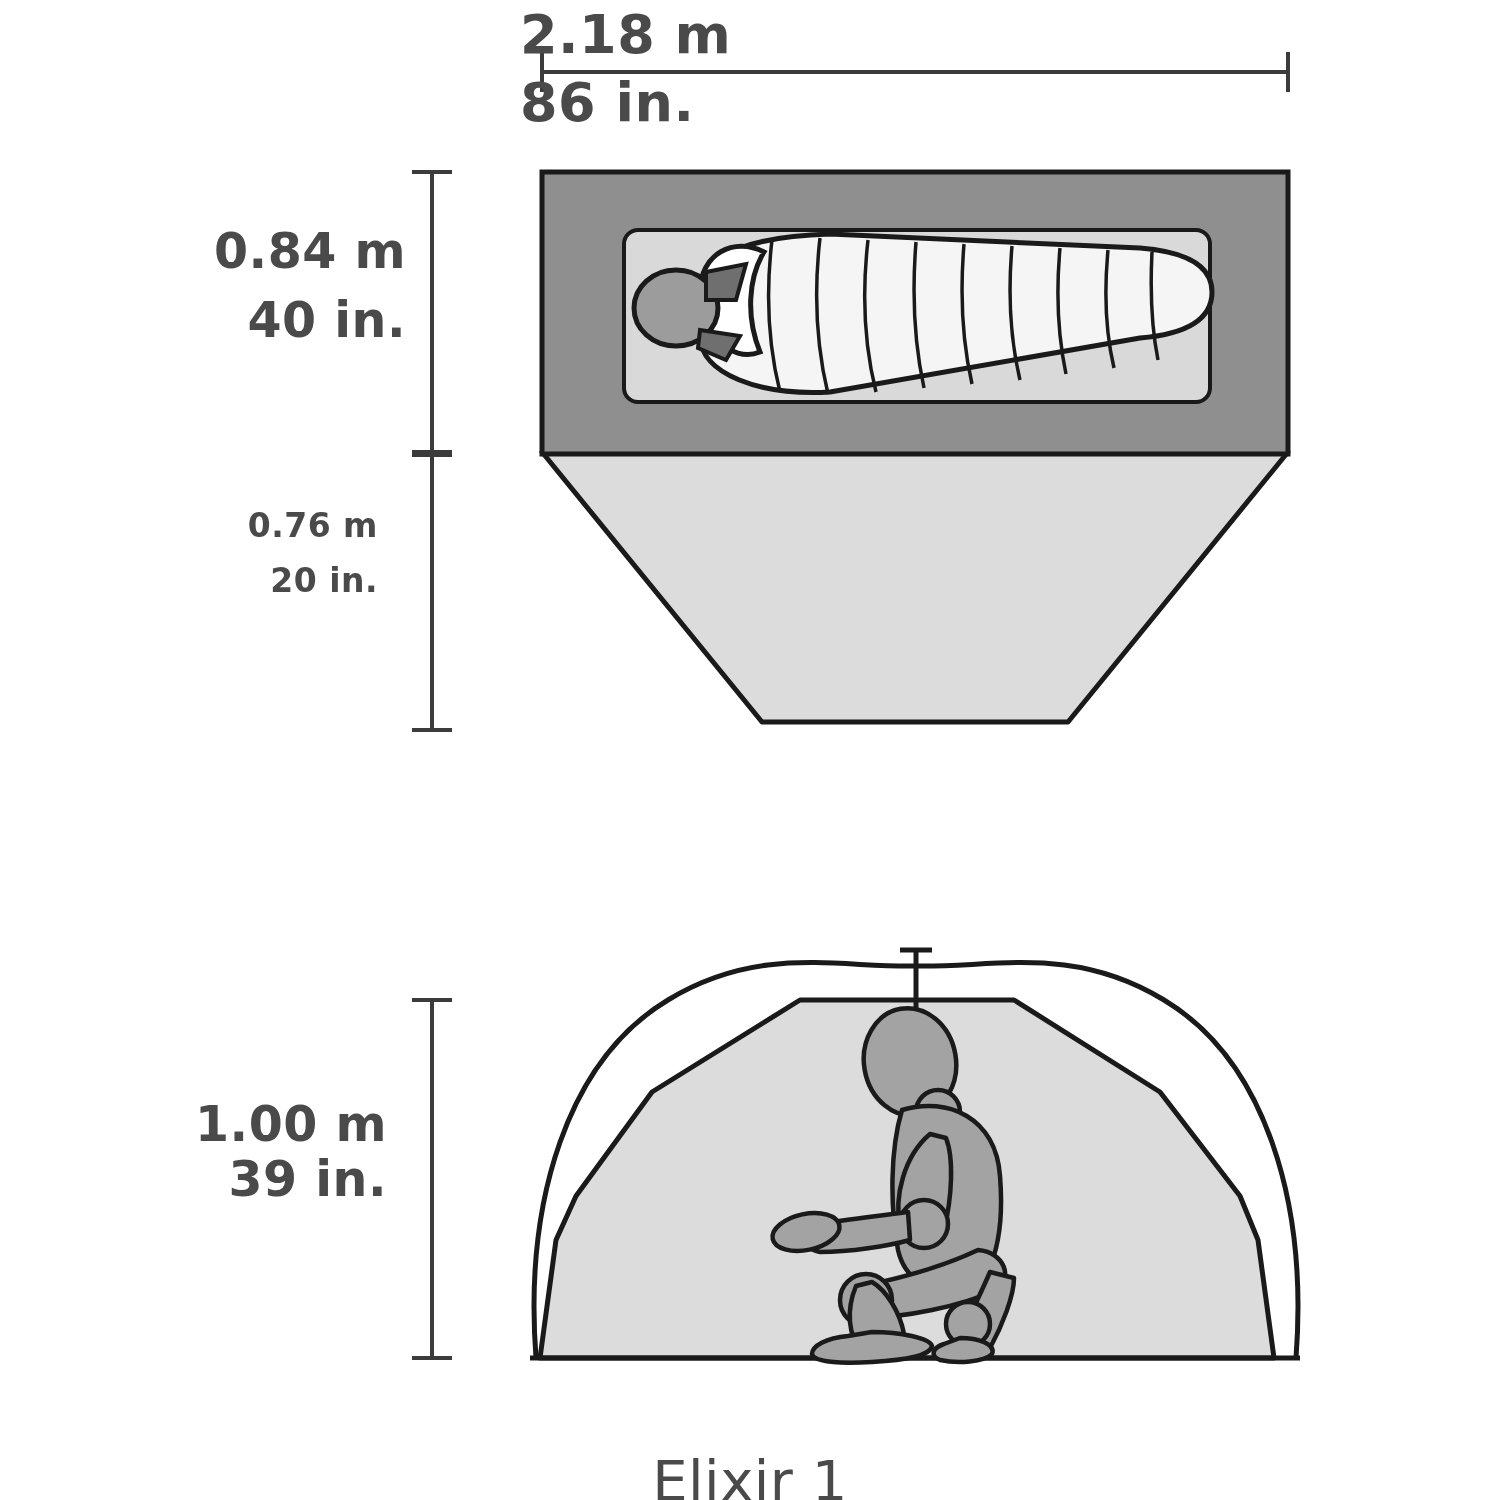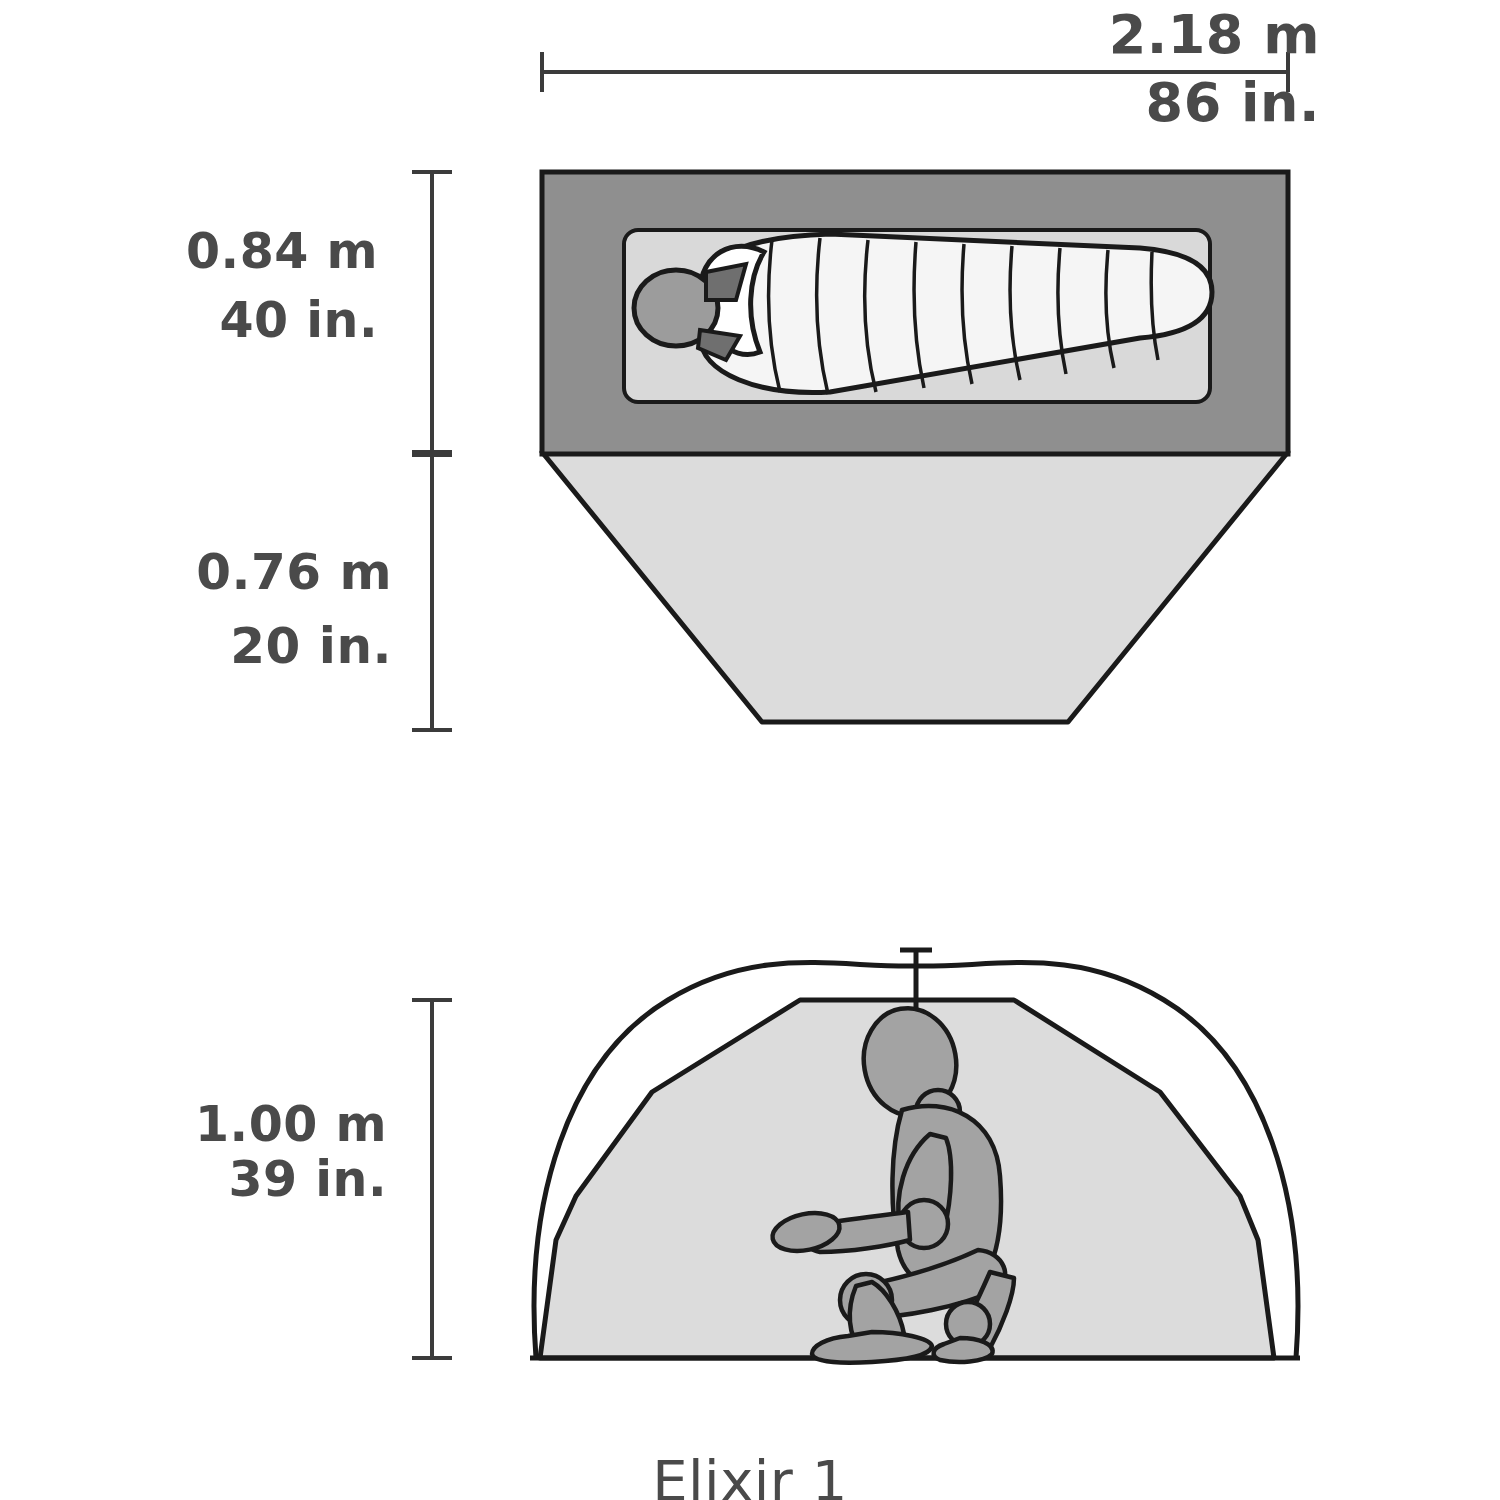--- a/index.html
+++ b/index.html
@@ -22,48 +22,47 @@
   .dim-label {
     position: absolute;
     text-align: right;
     font-weight: bold;
     color: #4a4a4a;
     line-height: 1.12;
     letter-spacing: 0.5px;
     white-space: nowrap;
   }
   .dim-label.center {
-    text-align: right;
+    text-align: left;
   }
   #width-label {
     left: 520px;
     top: 5px;
     width: 800px;
     font-size: 54px;
   }
   #width-label .line2 {
     display: block;
     margin-top: 8px;
   }
   #body-height-label {
-    left: 88px;
+    left: 116px;
     top: 225px;
     width: 290px;
     font-size: 49px;
   }
   #body-height-label .line2 {
     display: block;
     margin-top: 14px;
   }
   #vestibule-label {
-    left: 102px;
+    left: 88px;
     top: 508px;
     width: 290px;
-    font-size: 50px;
-    margin-top: 36px;
+    font-size: 33px;
   }
   #vestibule-label .line2 {
     display: block;
     margin-top: 18px;
   }
   #peak-height-label {
     left: 97px;
     top: 1098px;
     width: 290px;
     font-size: 49px;

